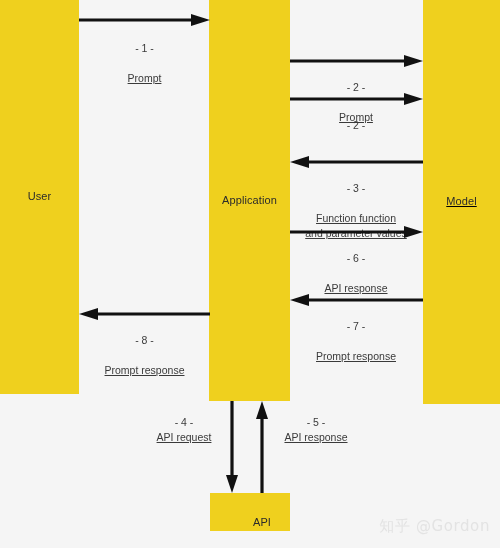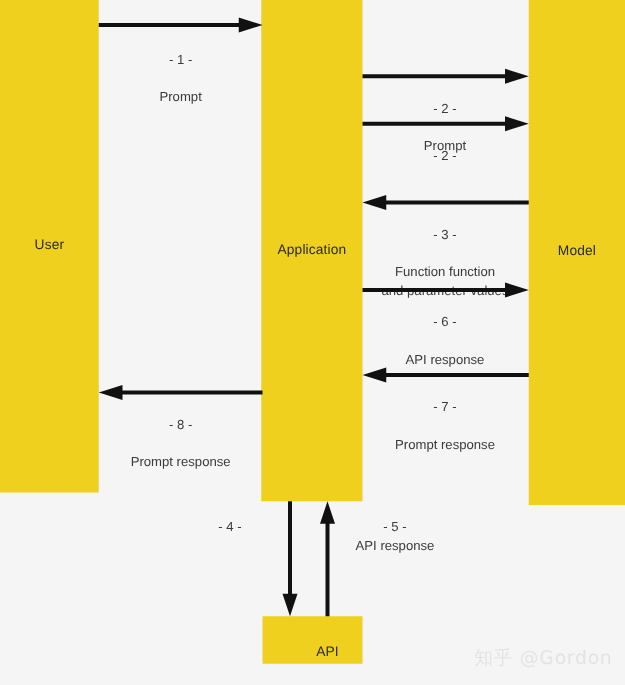--- a/index.html
+++ b/index.html
@@ -25,21 +25,21 @@
   }
   .actor-label {
     font-size: 11px;
     color: #2b2b2b;
     letter-spacing: .1px;
     text-align: center;
     line-height: 1.25;
   }
   #actor-user      { left: 0px;   top: 0px;   width: 79px;  height: 394px; }
   #actor-app       { left: 209px; top: 0px;   width: 81px;  height: 401px; }
-  #actor-model     { left: 423px; top: 0px;   width: 77px;  height: 404px; }
+  #actor-model     { left: 423px; top: 0px;   width: 77px;  height: 404px; text-decoration: underline; }
   #actor-api       { left: 210px; top: 493px; width: 80px;  height: 38px;  align-items: flex-start; padding-top: 23px; box-sizing: border-box; padding-left: 24px; }
 
   
   .msg {
     position: absolute;
   }
   .msg svg { display: block; overflow: visible; }
 
   .msg-label {
     position: absolute;
@@ -52,20 +52,21 @@
   }
   .msg-num {
     display: block;
     font-size: 10.5px;
     color: #3a3a3a;
   }
   .msg-text {
     display: block;
     font-size: 10.5px;
     color: #3a3a3a;
+    text-decoration: underline;
   }
 
   
   .vlabel {
     position: absolute;
     text-align: center;
     font-size: 10.5px;
     color: #3a3a3a;
     line-height: 1.42;
   }
@@ -181,20 +182,21 @@
   </div>
 
   <div class="msg" style="left:226px; top:401px;">
     <svg width="12" height="92" viewBox="0 0 12 92">
       <line x1="6" y1="0" x2="6" y2="78" stroke="#111" stroke-width="3.2"></line>
       <polygon points="0,74 6,92 12,74" fill="#111"></polygon>
     </svg>
   </div>
   <div class="vlabel" style="left:136px; top:415px; width:96px;">
     <span class="msg-num">- 4 -</span>
+    <span class="msg-text">API request</span>
   </div>
 
   <div class="msg" style="left:256px; top:401px;">
     <svg width="12" height="92" viewBox="0 0 12 92">
       <line x1="6" y1="92" x2="6" y2="14" stroke="#111" stroke-width="3.2"></line>
       <polygon points="0,18 6,0 12,18" fill="#111"></polygon>
     </svg>
   </div>
   <div class="vlabel" style="left:268px; top:415px; width:96px;">
     <span class="msg-num">- 5 -</span>

